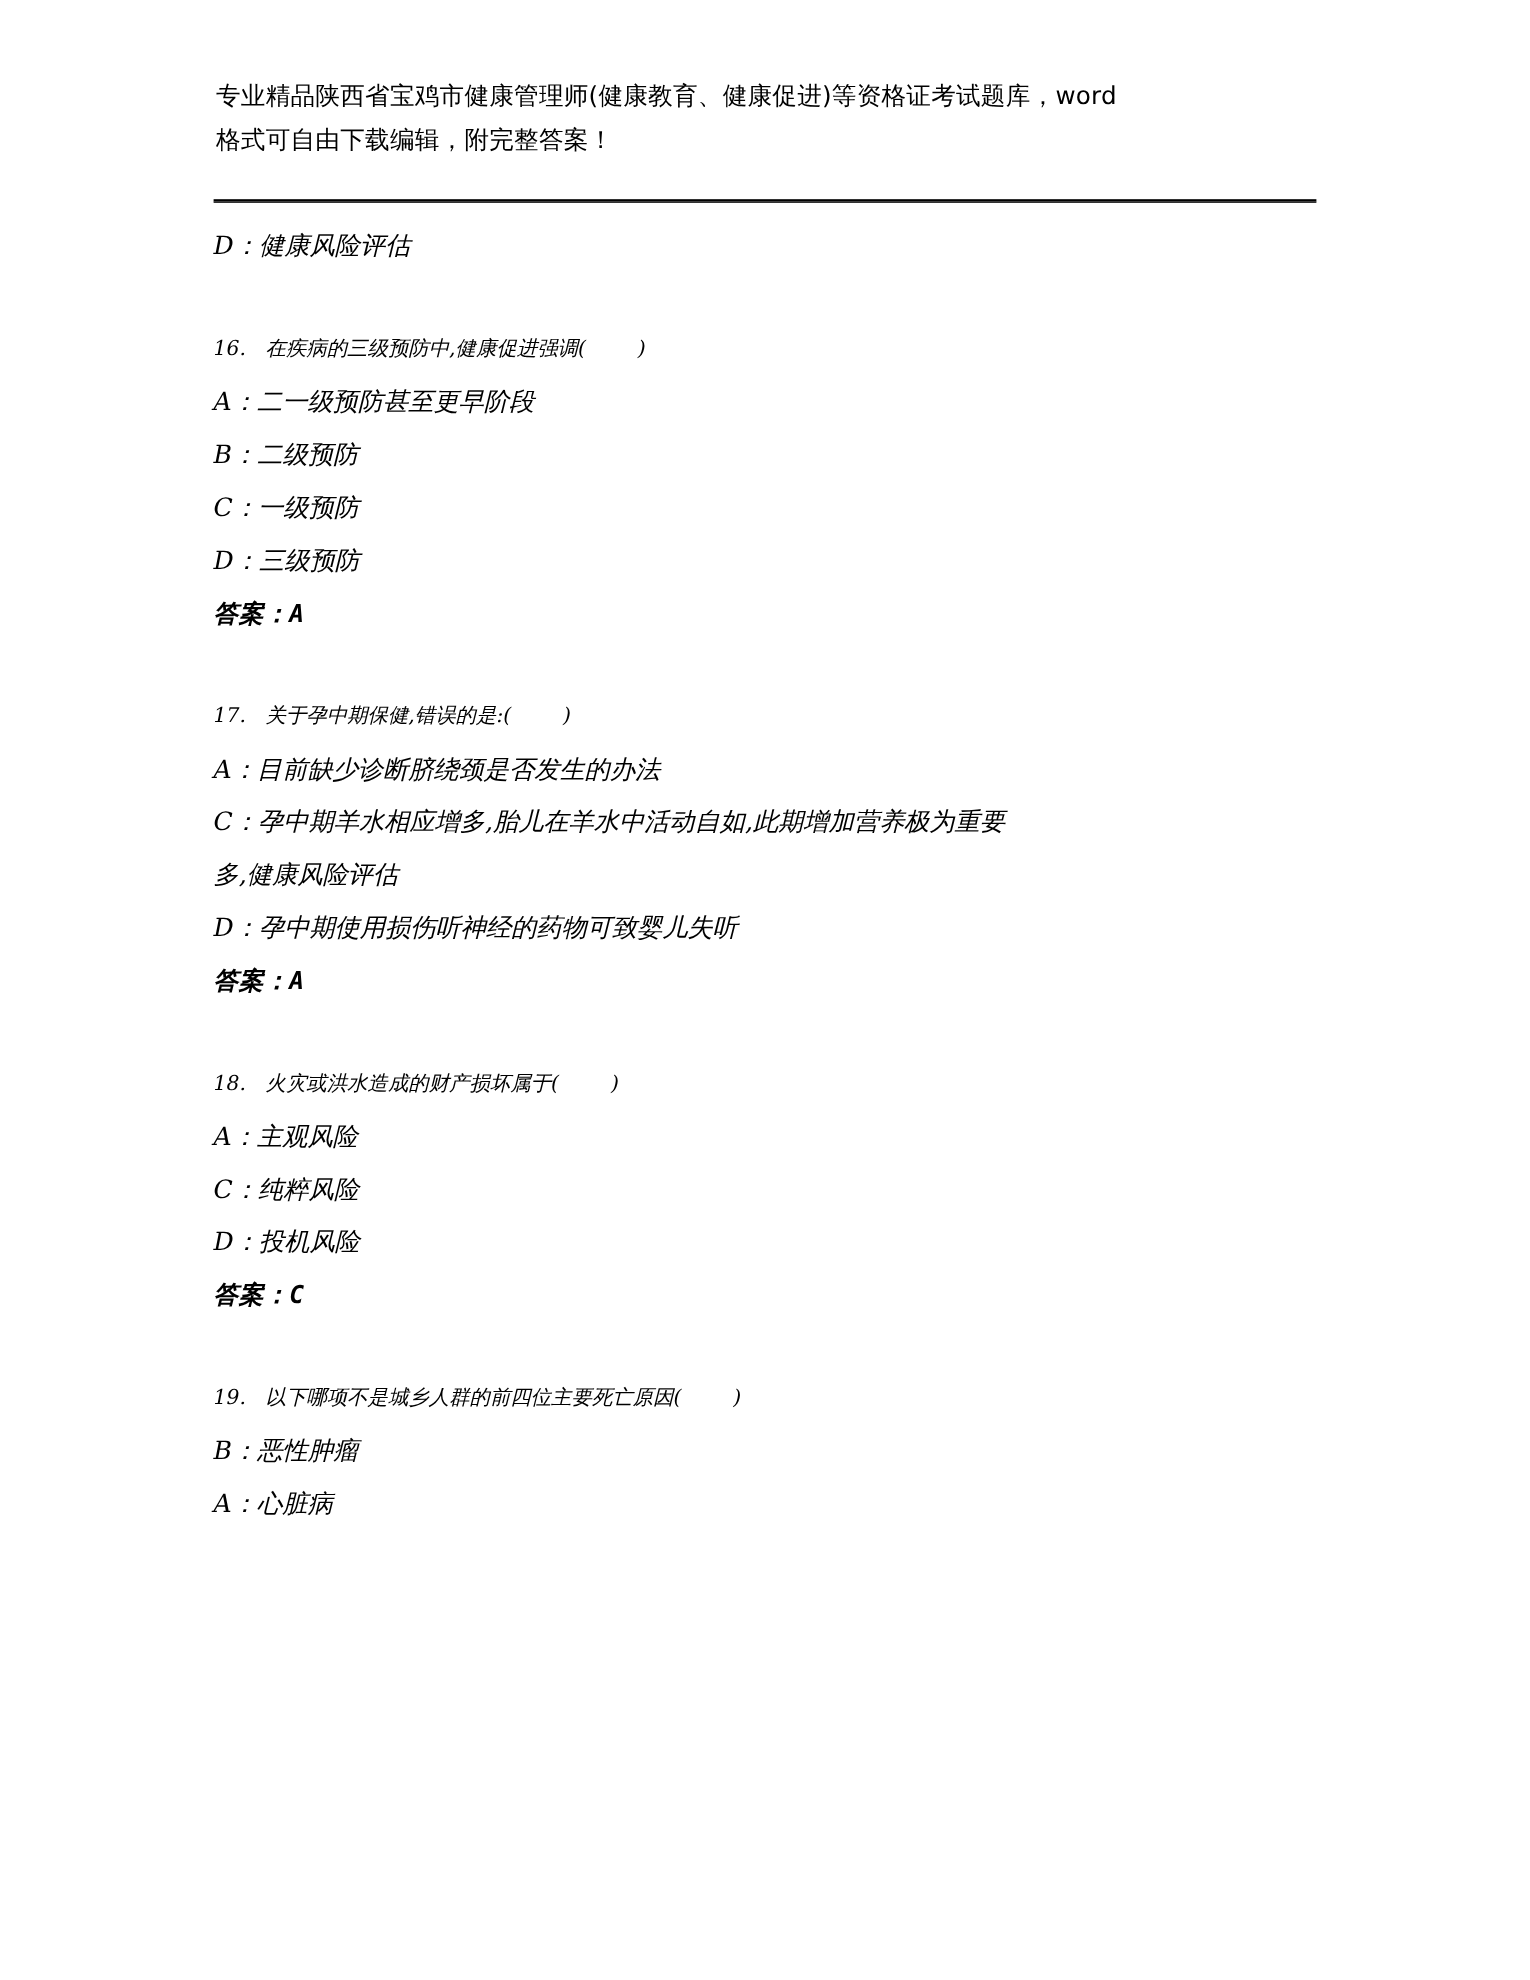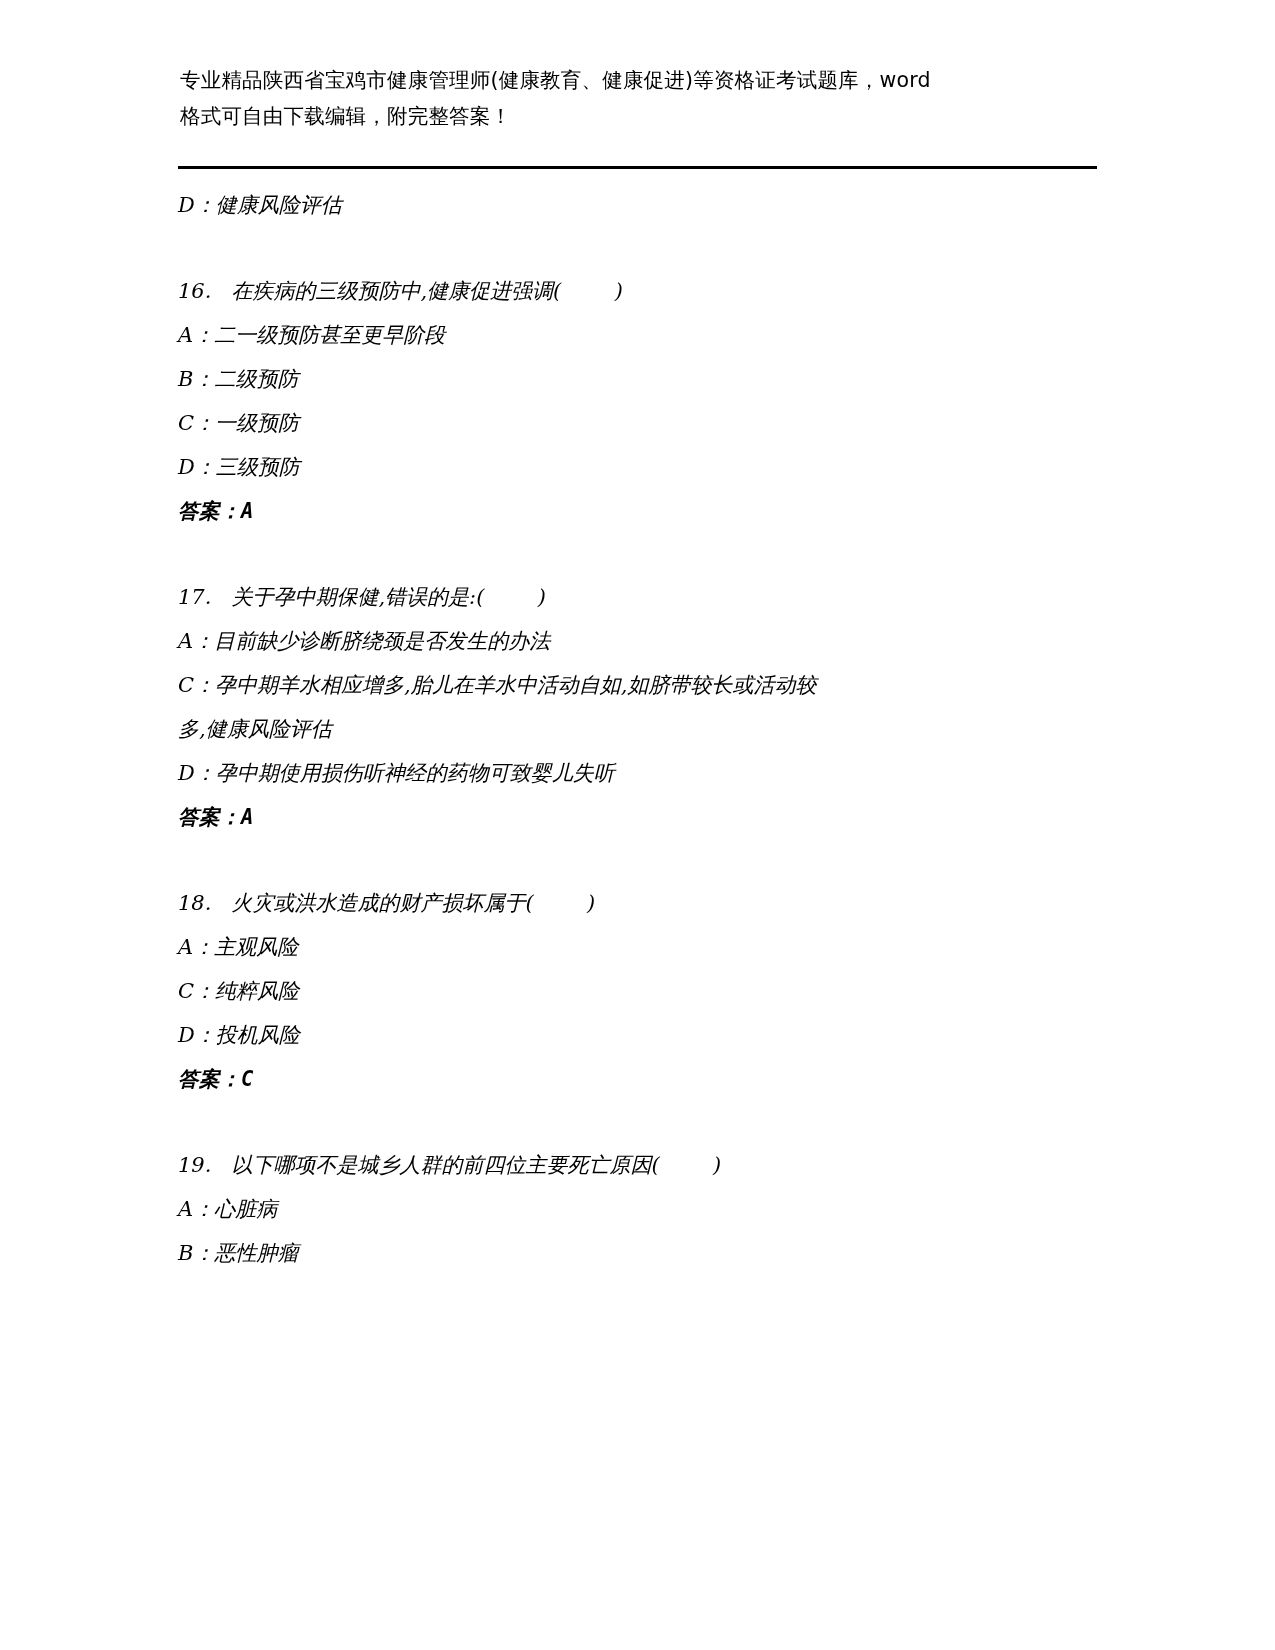--- a/index.html
+++ b/index.html
@@ -53,21 +53,21 @@
     font-weight: bold;
     font-size: 20.5px;
     line-height: 44px;
     letter-spacing: 0.5px;
   }
   .ansletter {
     font-family: "DejaVu Sans Mono", monospace;
     font-weight: bold;
   }
   .q {
-    font-size: 21px;
+    font-size: 17px;
     line-height: 44px;
     white-space: pre-wrap;
   }
   .qnum {
     font-family: "DejaVu Serif", serif;
   }
   .gap {
     height: 42px;
   }
   .indent-cont {
@@ -96,33 +96,33 @@
     <div class="opt">A：二一级预防甚至更早阶段</div>
     <div class="opt">B：二级预防</div>
     <div class="opt">C：一级预防</div>
     <div class="opt">D：三级预防</div>
     <div class="ans"><span>答案：</span><span class="ansletter">A</span></div>
 
     <div class="gap"></div>
 
     <div class="q"><span class="qnum">17.</span>&nbsp;&nbsp;&nbsp;<span>关于孕中期保健,错误的是:(        )</span></div>
     <div class="opt">A：目前缺少诊断脐绕颈是否发生的办法</div>
-    <div class="opt">C：孕中期羊水相应增多,胎儿在羊水中活动自如,如脐带较长或活动较</div>
+    <div class="opt">C：孕中期羊水相应增多,胎儿在羊水中活动自如,此期增加营养极为重要</div>
     <div class="opt indent-cont">多,健康风险评估</div>
     <div class="opt">D：孕中期使用损伤听神经的药物可致婴儿失听</div>
     <div class="ans"><span>答案：</span><span class="ansletter">A</span></div>
 
     <div class="gap"></div>
 
     <div class="q"><span class="qnum">18.</span>&nbsp;&nbsp;&nbsp;<span>火灾或洪水造成的财产损坏属于(        )</span></div>
     <div class="opt">A：主观风险</div>
     <div class="opt">C：纯粹风险</div>
     <div class="opt">D：投机风险</div>
     <div class="ans"><span>答案：</span><span class="ansletter">C</span></div>
 
     <div class="gap"></div>
 
     <div class="q"><span class="qnum">19.</span>&nbsp;&nbsp;&nbsp;<span>以下哪项不是城乡人群的前四位主要死亡原因(        )</span></div>
+    <div class="opt">B：恶性肿瘤</div>
     <div class="opt">A：心脏病</div>
-    <div class="opt">B：恶性肿瘤</div>
 
   </div>
 </div>
 
 </body></html>

